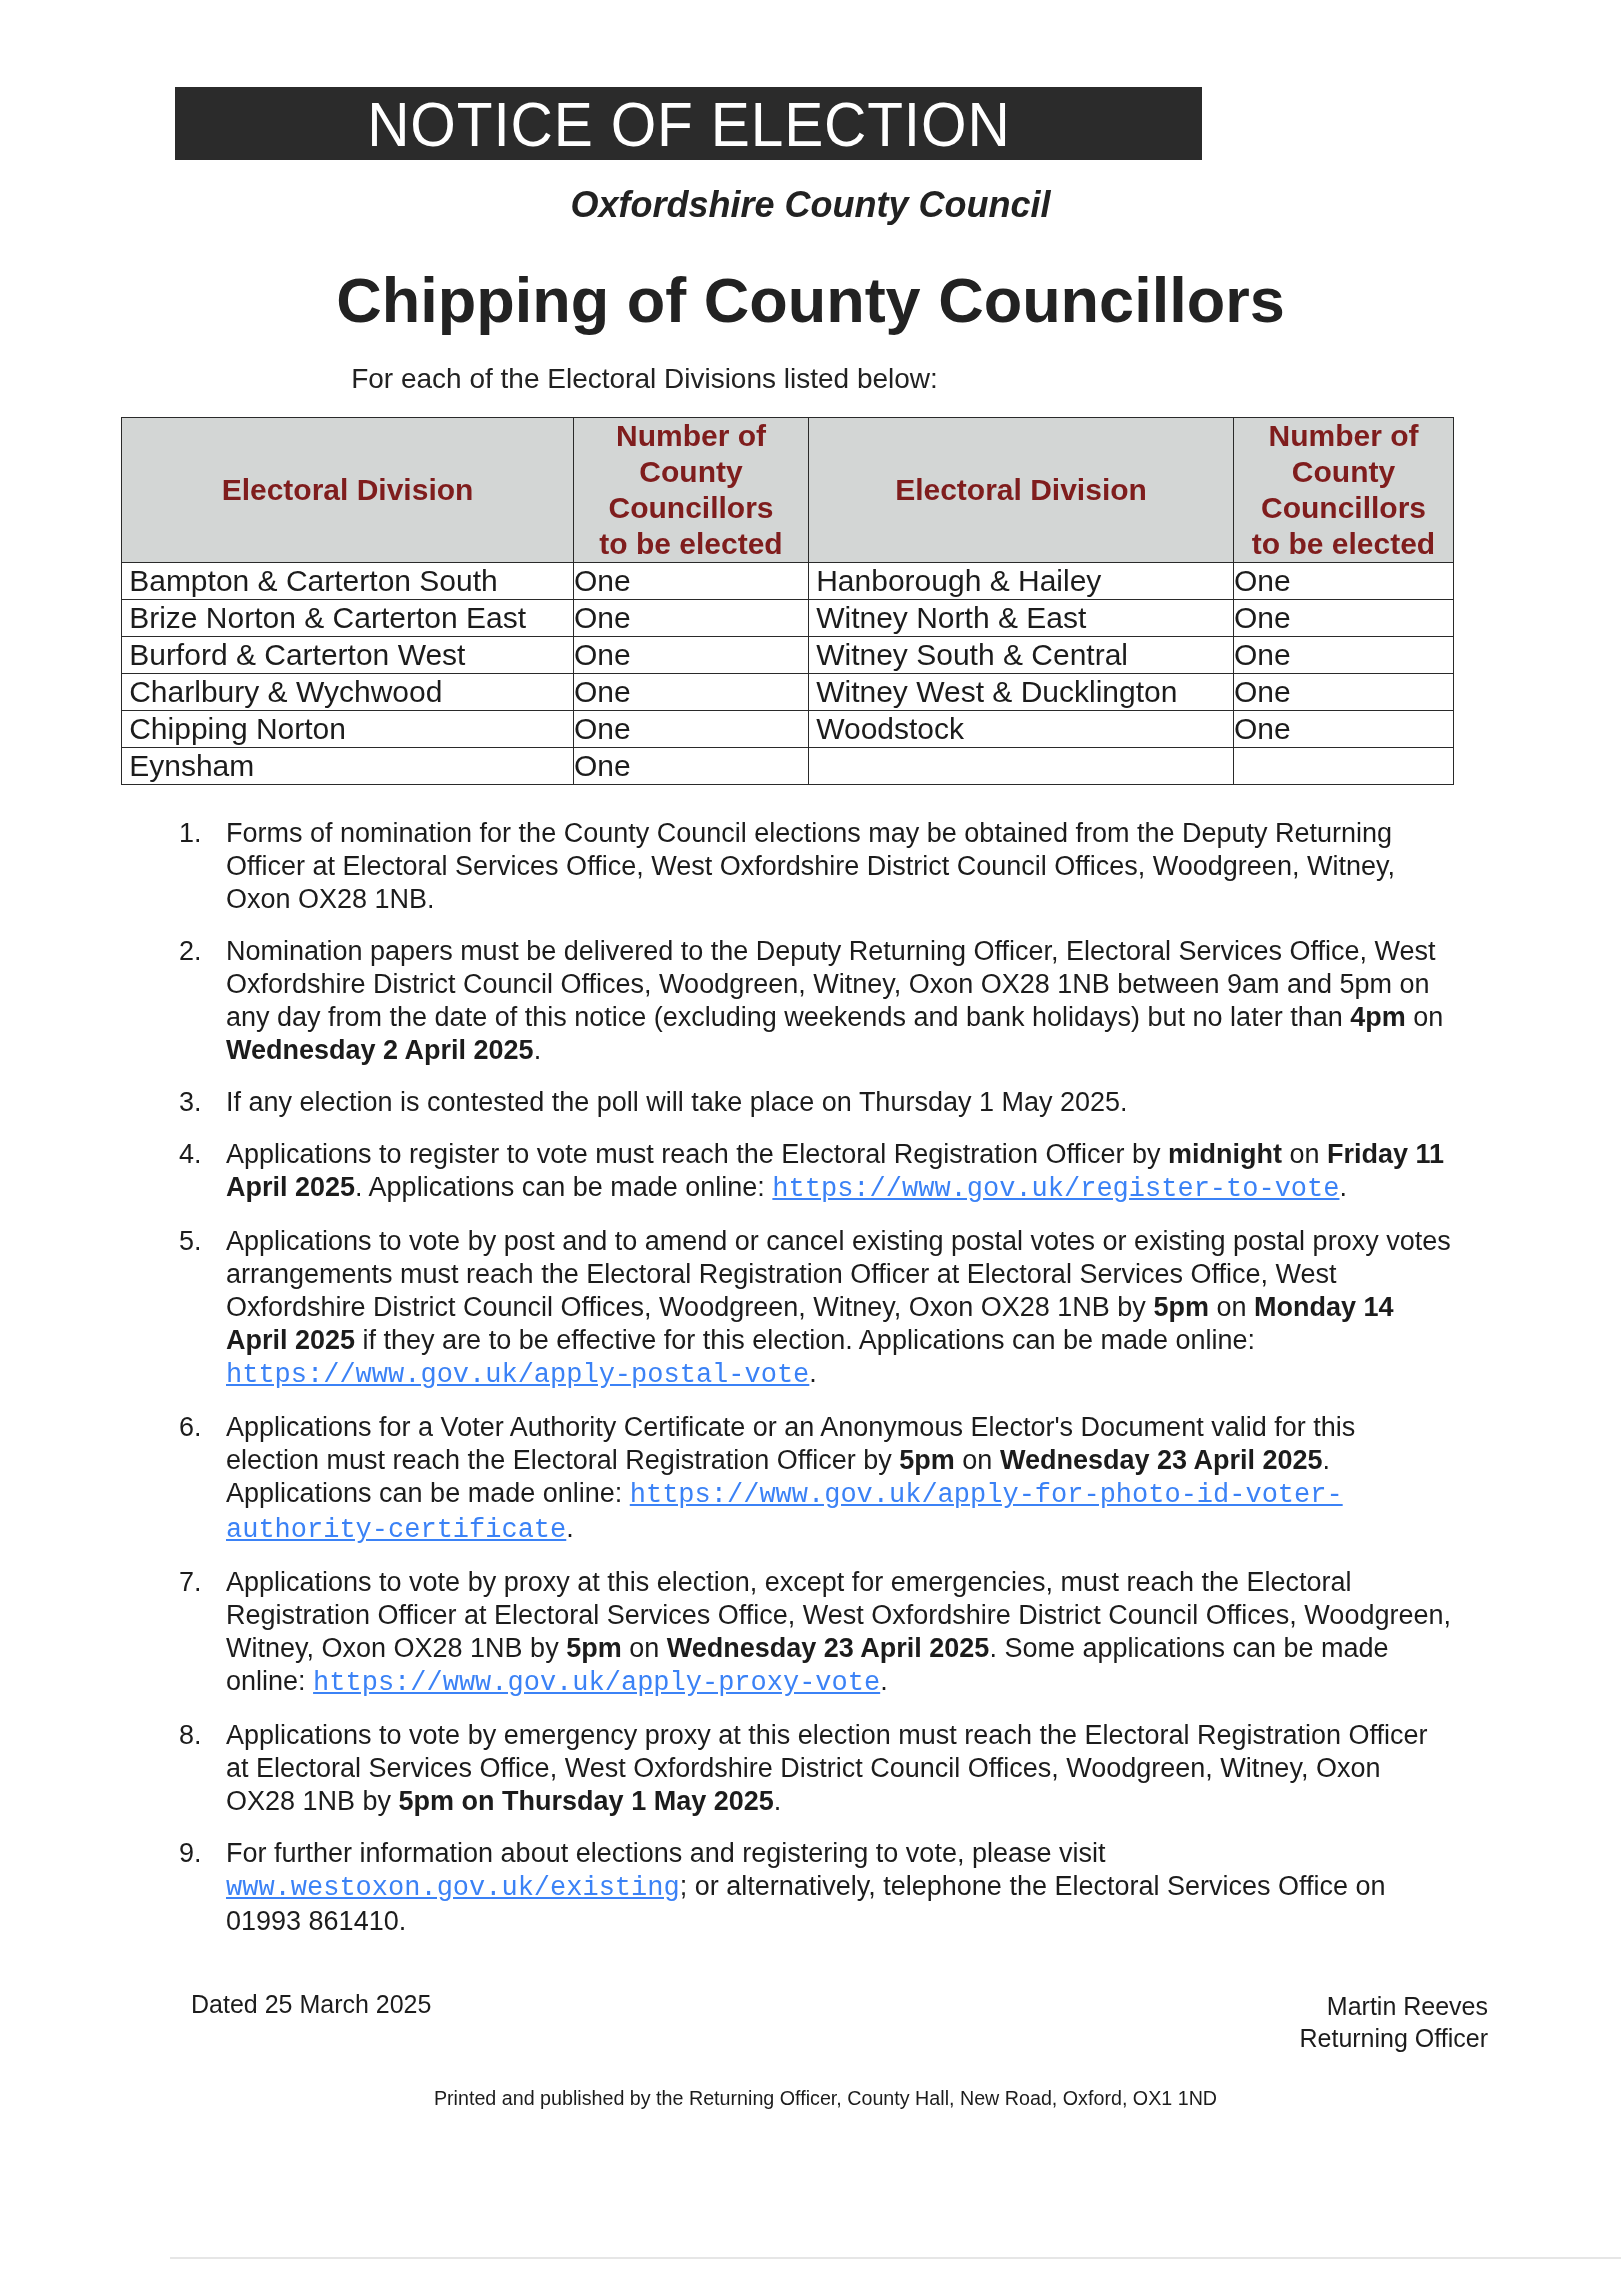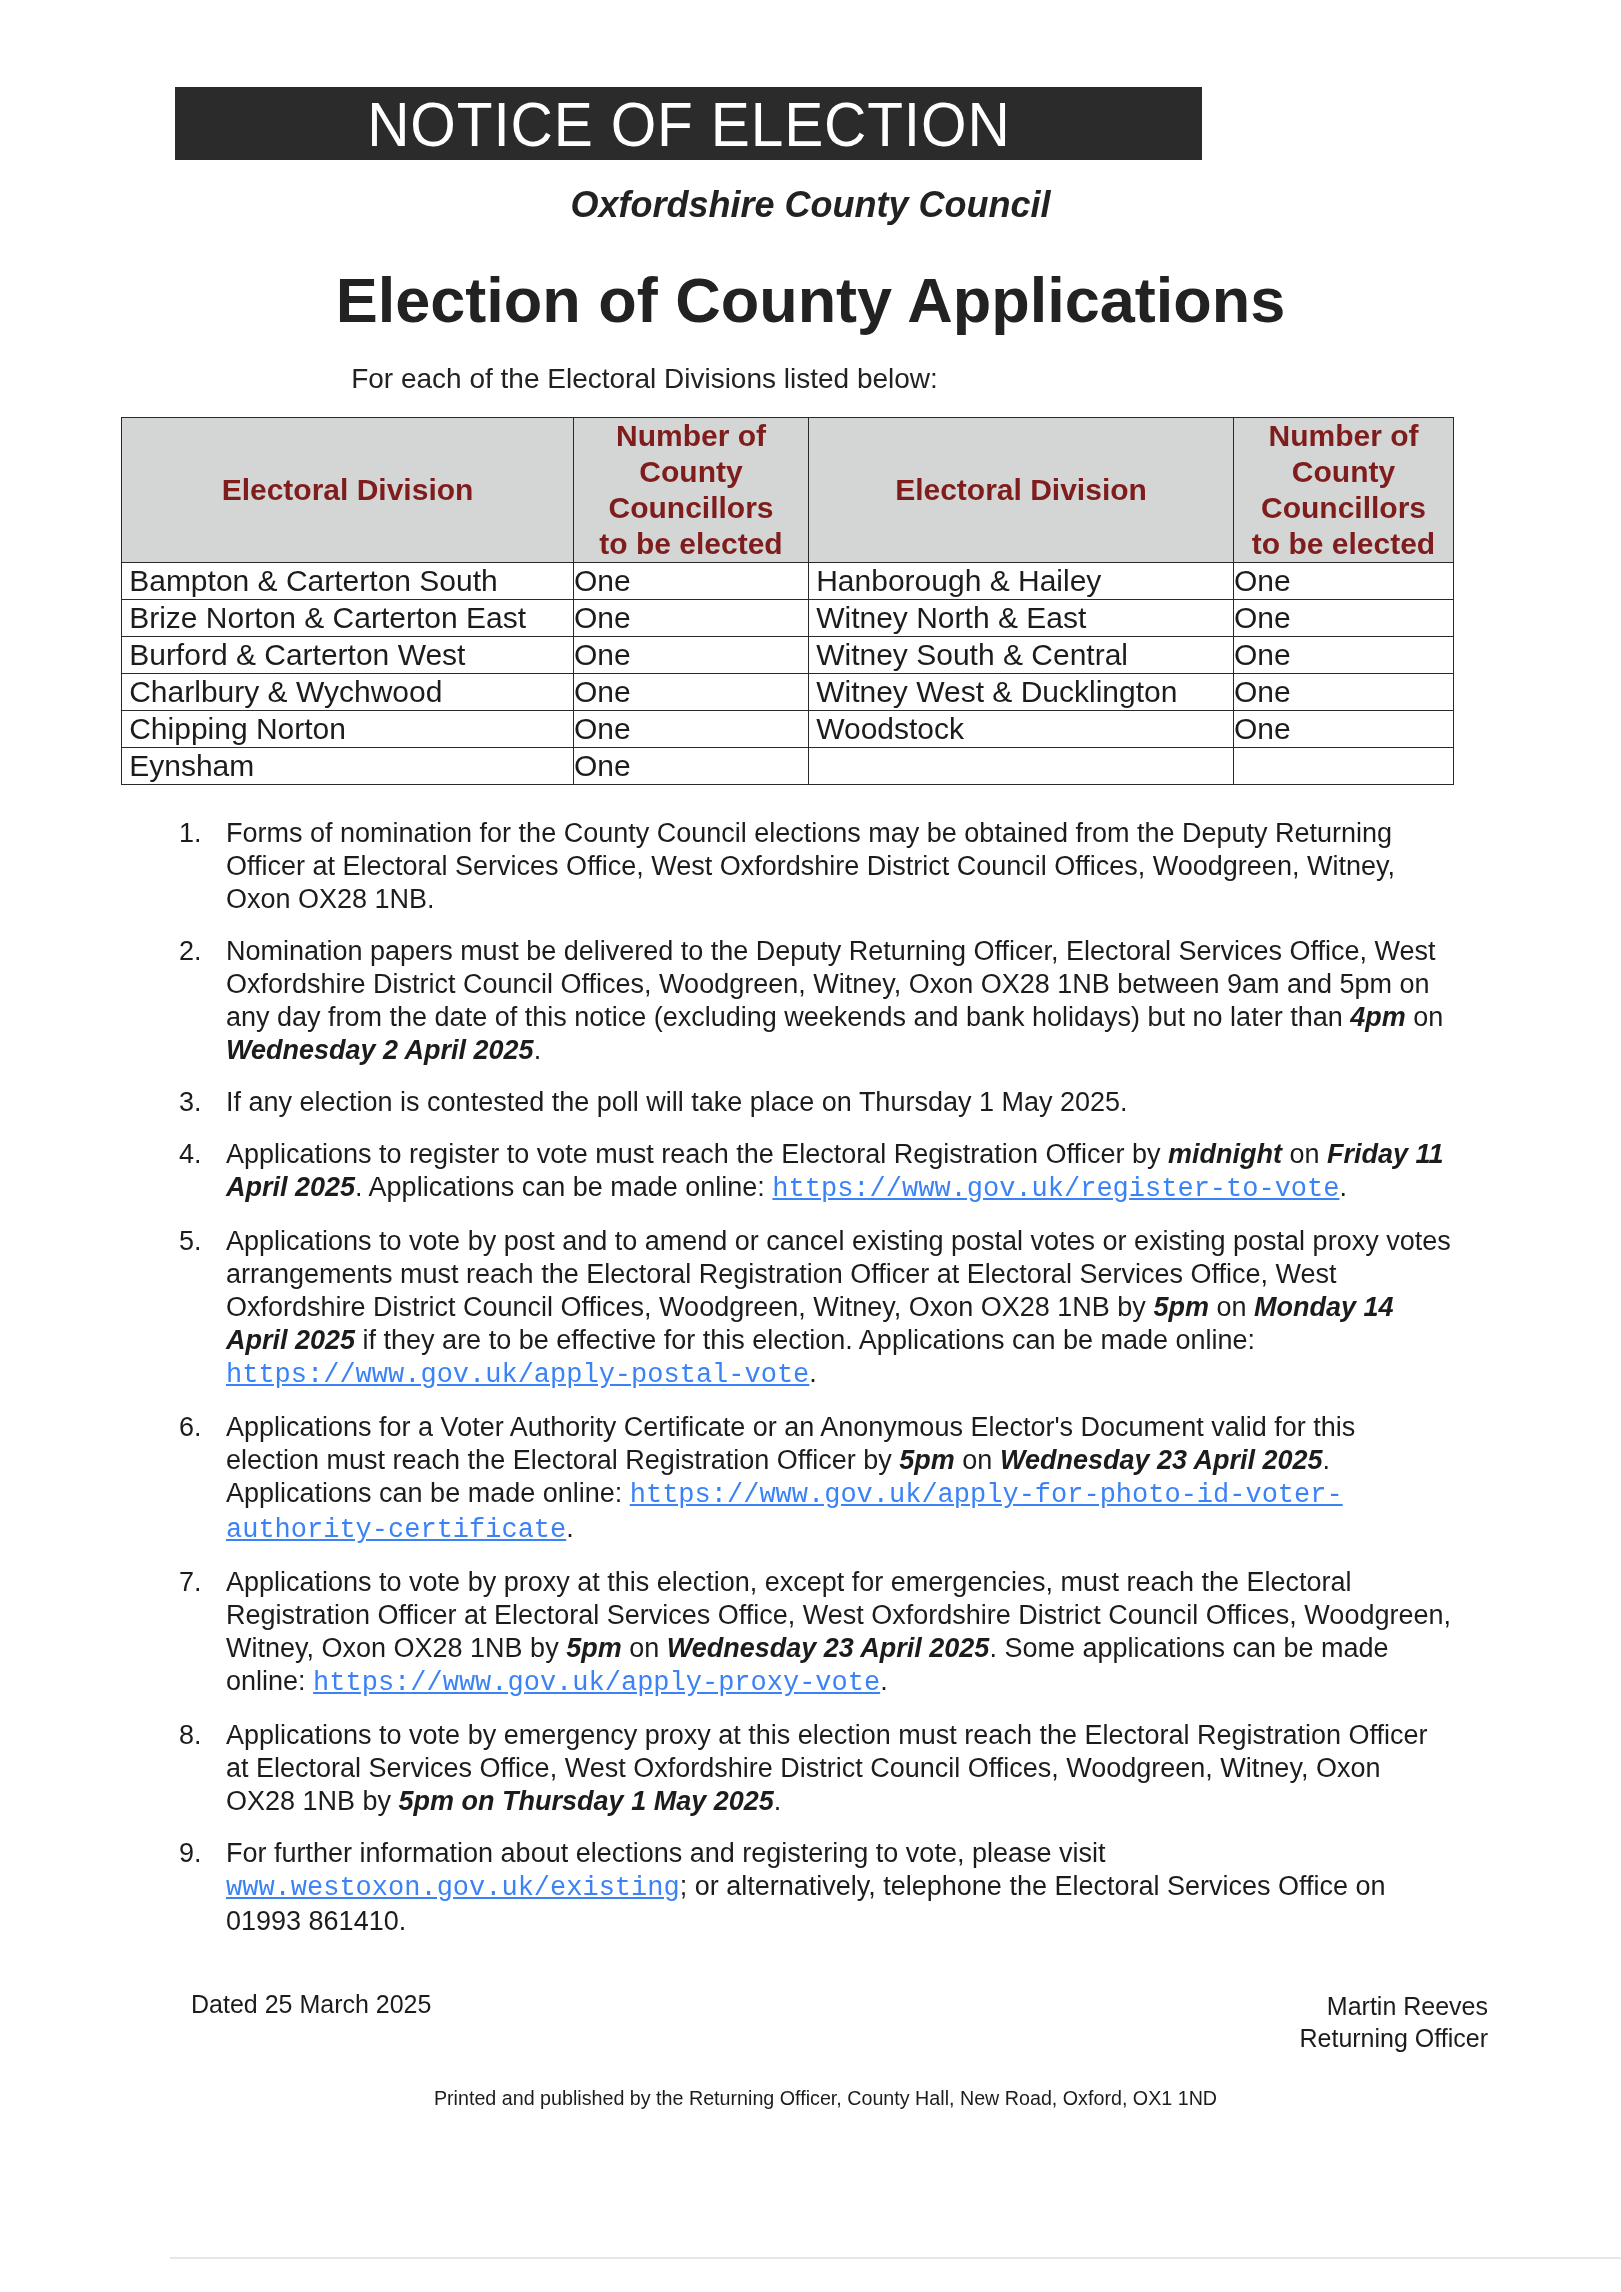--- a/index.html
+++ b/index.html
@@ -44,39 +44,39 @@
   table.divisions td.name { padding-left: 7.2px; text-align: left; }
   table.divisions td.count { }
   col.c1 { width: 452px; } col.c2 { width: 235px; } col.c3 { width: 425px; } col.c4 { width: 220px; }
 
   ol.notes {
     position: absolute; left: 179px; top: 817px; width: 1272px; margin: 0; padding: 0;
     list-style: none; font-size: 27px; line-height: 33px; color: #1c1c1c;
   }
   ol.notes li { position: relative; padding-left: 47px; margin-bottom: 19px; }
   ol.notes li .num { position: absolute; left: 0; top: 0; }
-  ol.notes b { font-weight: bold; font-style: italic; }
+  ol.notes b { font-weight: bold; }
   a.link { color: #3b82f6; text-decoration: underline; font-family: Liberation Mono, monospace; }
 
   .dated { position: absolute; left: 191px; top: 1990px; font-size: 25px; }
   .signature { position: absolute; right: 133px; top: 1990px; font-size: 25px; text-align: right; line-height: 32px; }
   .imprint { position: absolute; left: 0; width: 1621px; top: 2087px; text-align: center; font-size: 19.7px; padding-left: 30px; box-sizing: border-box; }
   .edge-line { position: absolute; left: 170px; top: 2257px; width: 1451px; height: 1.8px; background: #e6e6e6; }
 </style>
 </head>
 <body>
 
 <div class="page">
 
   <div class="banner">
     <span>NOTICE OF ELECTION</span>
   </div>
 
   <div class="council">Oxfordshire County Council</div>
-  <div class="main-title">Election of County Applications</div>
+  <div class="main-title">Chipping of County Councillors</div>
   <div class="subtitle">For each of the Electoral Divisions listed below:</div>
 
   <table class="divisions">
     <colgroup>
         <col class="c1">
         <col class="c2">
         <col class="c3">
         <col class="c4">
       </colgroup>
     <thead>

